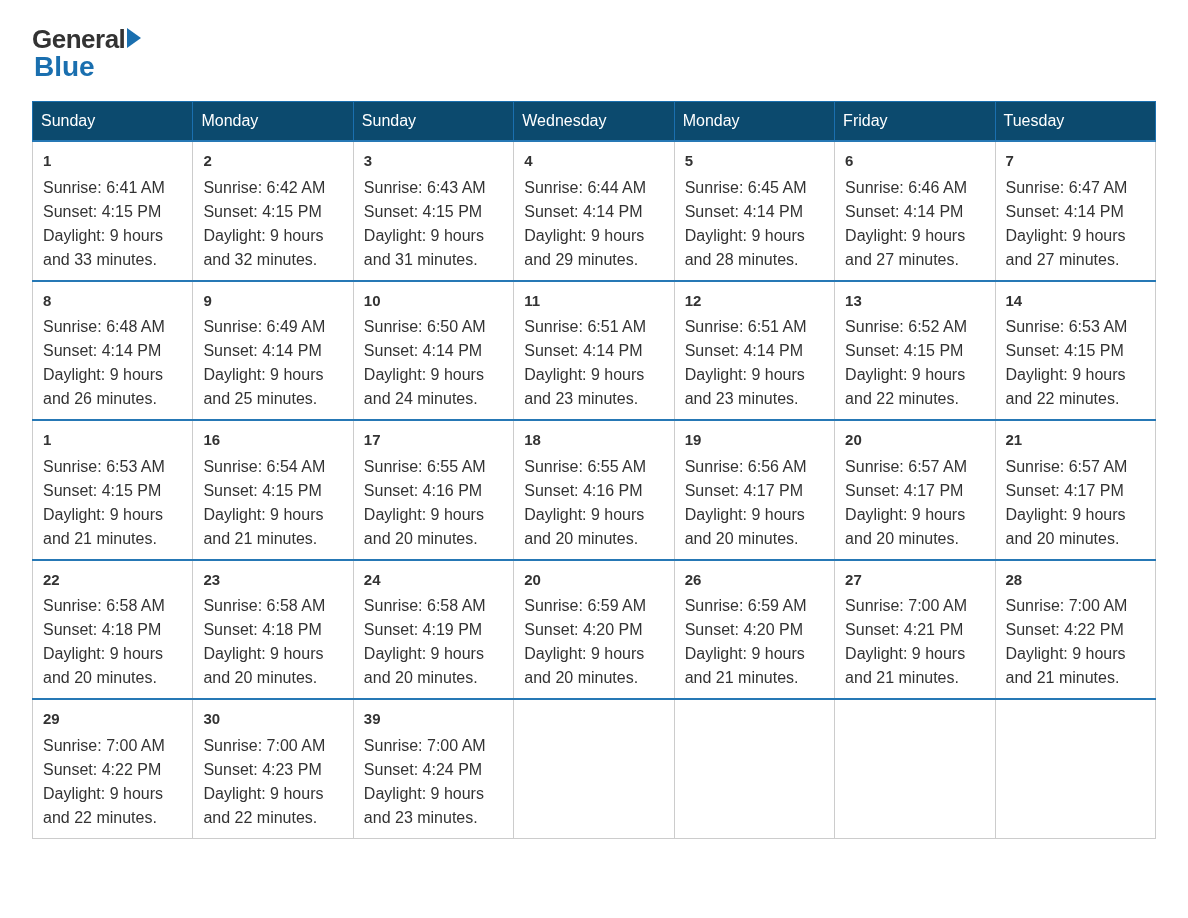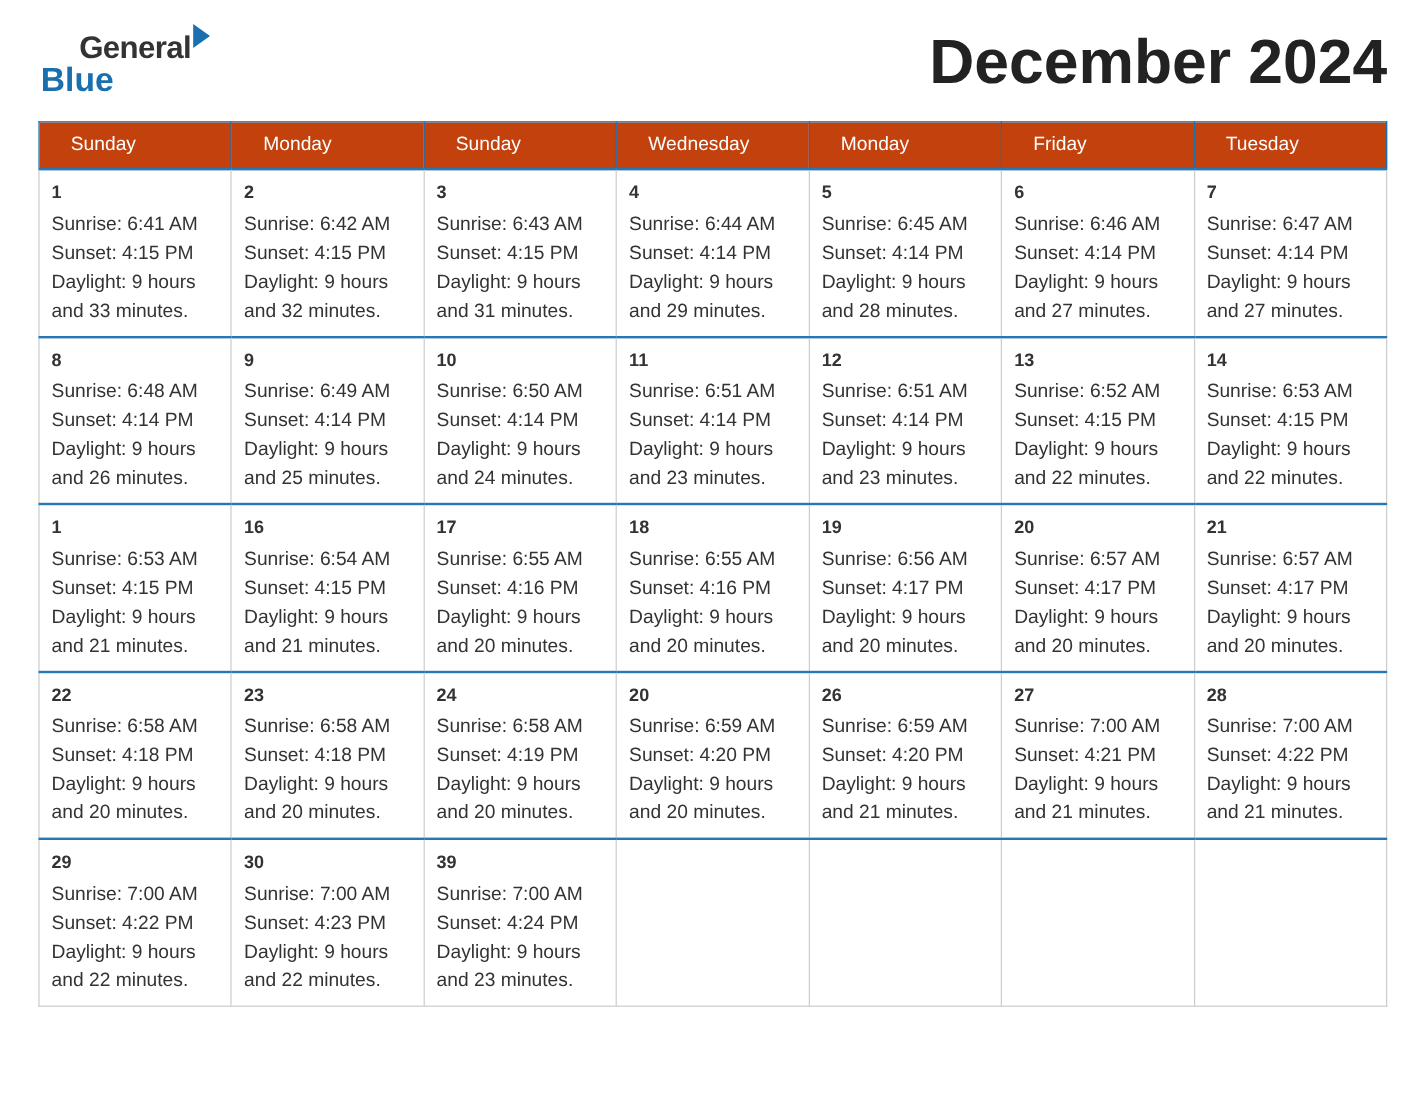--- a/index.html
+++ b/index.html
@@ -16,22 +16,21 @@
       align-items: flex-start;
       margin-bottom: 18px;
     }
     .logo {
       display: flex;
       flex-direction: column;
       align-items: flex-start;
     }
     .logo-top {
       display: flex;
-      align-items: flex-start;
-      margin-left: 34px;
+      align-items: center;
     }
     .logo-general {
       font-size: 26px;
       font-weight: bold;
       color: #333;
       letter-spacing: -0.5px;
     }
     .logo-triangle {
       width: 0;
       height: 0;
@@ -62,25 +61,25 @@
       font-size: 22px;
       color: #555;
       margin-top: 4px;
     }
     .calendar-table {
       width: 100%;
       border-collapse: collapse;
       border: 1px solid #aaa;
     }
     .calendar-table th {
-      background-color: #c2410c;
+      background-color: #0c4a6e;
       color: #fff;
       font-size: 16px;
       font-weight: normal;
-      padding: 10px 26px;
+      padding: 10px 8px;
       text-align: left;
       border: 1px solid #1a6faf;
     }
     .calendar-table td {
       vertical-align: top;
       padding: 8px 10px;
       border: 1px solid #ccc;
       width: 14.28%;
       min-height: 100px;
       font-size: 13px;
@@ -112,21 +111,20 @@
 
 <div class="header">
   <div class="logo">
     <div class="logo-top">
       <span class="logo-general">General</span>
       <div class="logo-triangle"></div>
     </div>
     <span class="logo-blue">Blue</span>
   </div>
   <div class="title-block">
-    <div class="month-title">December 2024</div>
   </div>
 </div>
 
 <table class="calendar-table">
   <thead>
     <tr>
       <th>Sunday</th>
       <th>Monday</th>
       <th>Sunday</th>
       <th>Wednesday</th>

